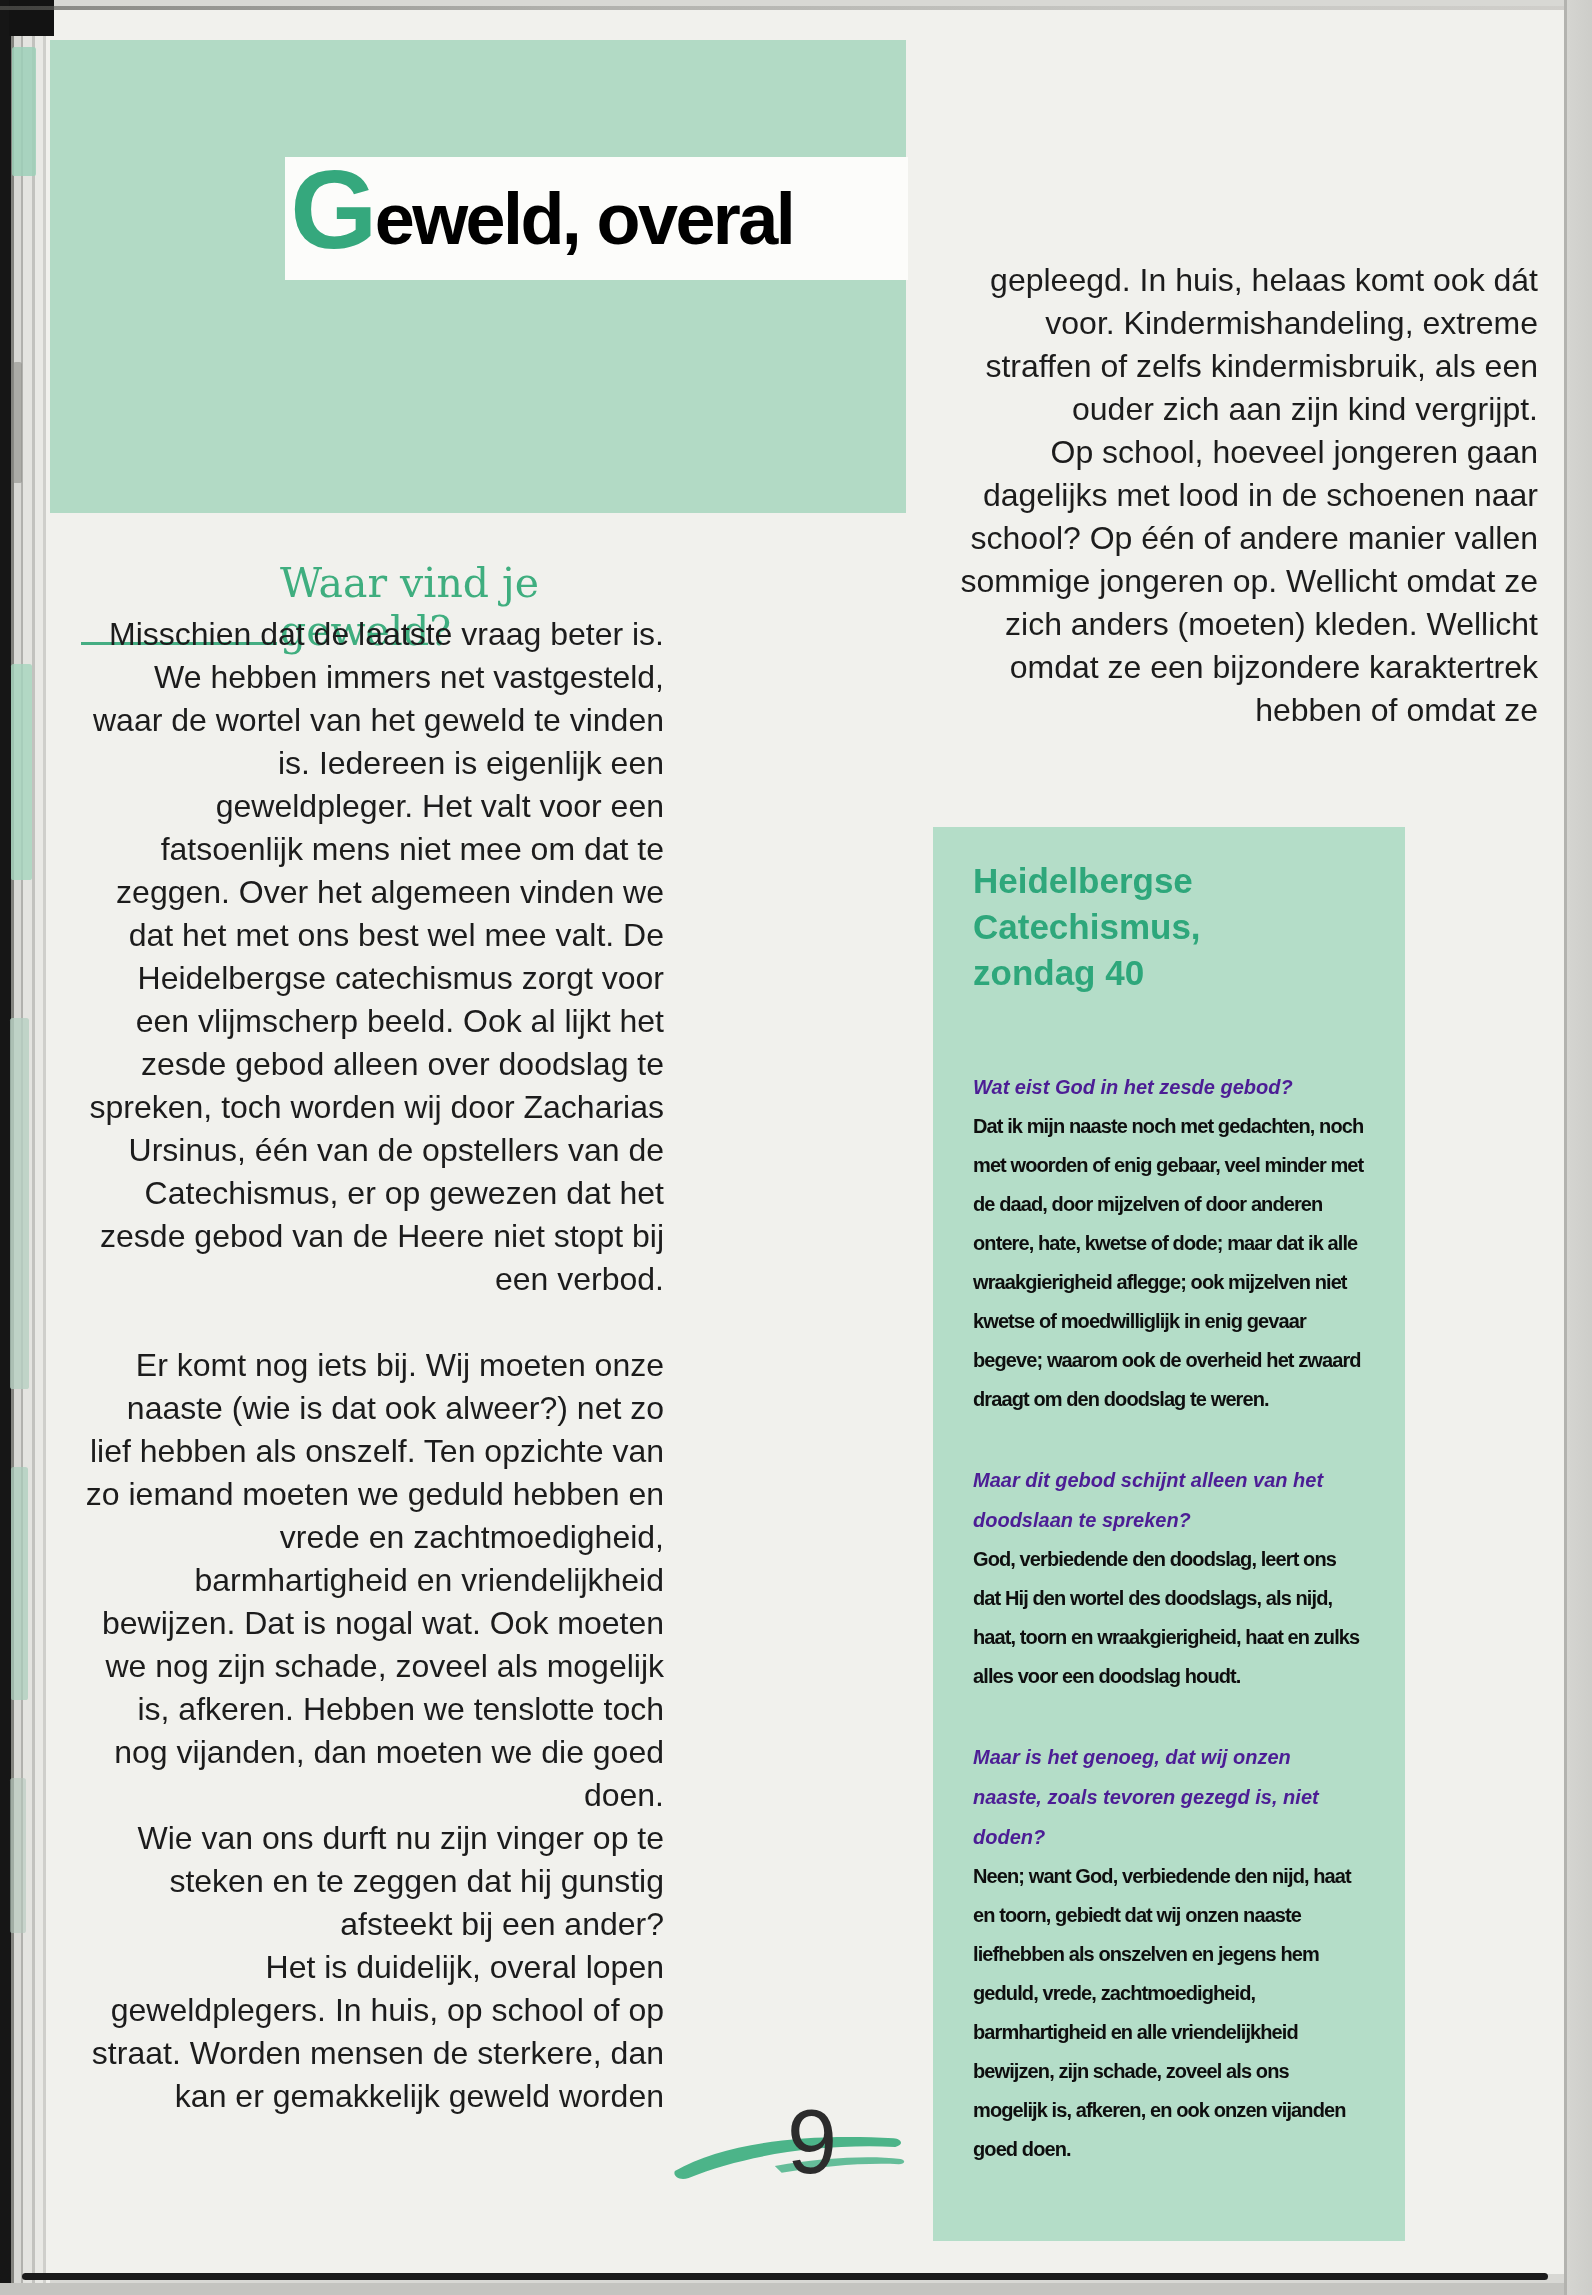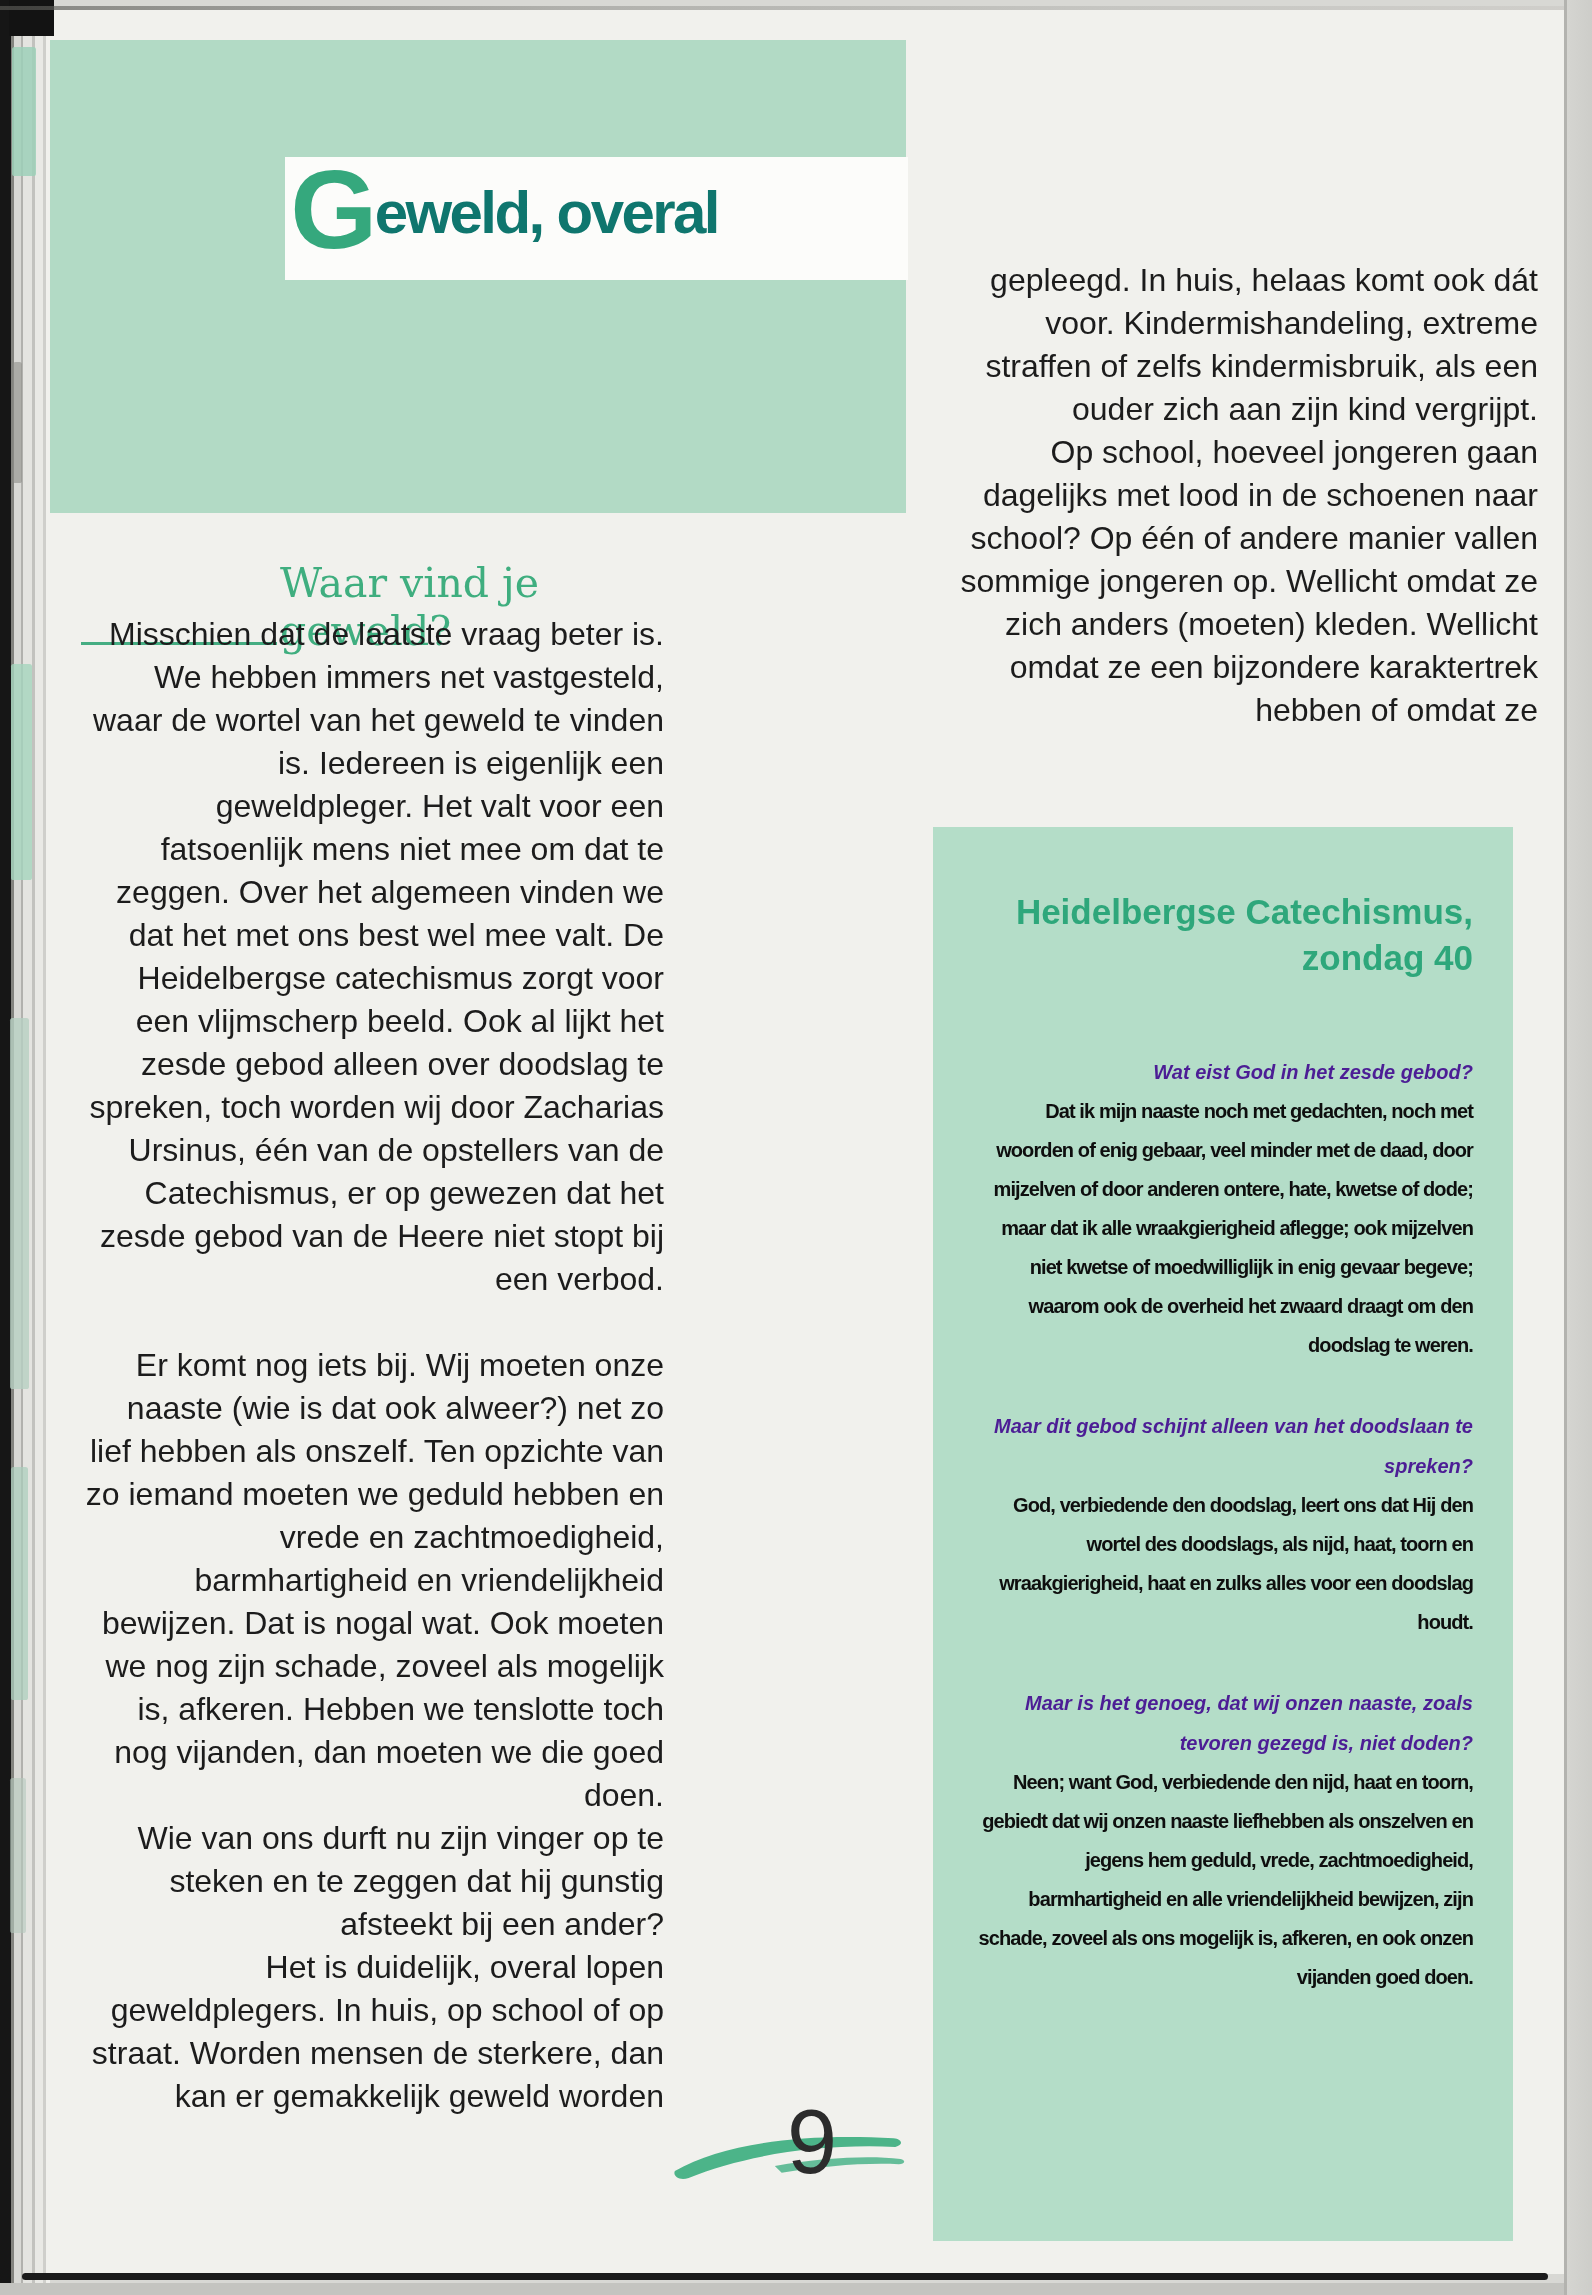--- a/index.html
+++ b/index.html
@@ -33,37 +33,37 @@
   .topline{position:absolute;left:0;top:6px;width:1592px;height:4.3px;
     background:linear-gradient(90deg,#5a5a56,#9a9a96 35%,#bcbcb8 70%,#cccac6);opacity:.65;}
 
   
   .green-banner{position:absolute;left:50px;top:40px;width:856px;height:473px;background:#b2dac5;}
   .title-band{position:absolute;left:235px;top:117px;width:623px;height:123px;background:#fcfcfa;
     display:flex;align-items:baseline;padding-left:5.2px;box-sizing:border-box;}
   .title-band h1{margin:0;display:flex;align-items:baseline;white-space:nowrap;}
   .tg{font-size:112px;line-height:112px;font-weight:bold;color:#35a87d;letter-spacing:-2.6px;
     align-self:flex-start;margin-top:-3.5px;}
-  .tr{font-size:60px;font-weight:bold;color:#0f766e;letter-spacing:-2.6px;position:relative;top:21px;}
+  .tr{font-size:72px;font-weight:bold;color:#000000;letter-spacing:-2.6px;position:relative;top:21px;}
 
   
   .script-row{position:absolute;left:81px;top:559px;width:604px;display:flex;align-items:baseline;}
   .lead{width:214px;border-bottom:3.5px solid #45ad82;align-self:flex-end;margin-bottom:10.4px;}
   .script{font-family:"DejaVu Serif",serif;font-size:41px;color:#3fae7f;
     letter-spacing:0px;padding-left:3.5px;}
 
   
   .col p{margin:0;font-size:32px;line-height:43px;color:#1c1c1c;text-align:right;}
   .col p.gap{height:43px;}
   .col.left{position:absolute;left:81px;top:613px;width:583px;}
   .col.right{position:absolute;left:948px;top:259px;width:590px;}
 
   
-  .catbox{position:absolute;left:933px;top:827px;width:580px;height:1414px;background:#b4ddc8;
-    padding:62px 40px 26px 40px;box-sizing:border-box;overflow:hidden;text-align:right;}
+  .catbox{position:absolute;left:933px;top:827px;width:472px;height:1414px;background:#b4ddc8;
+    padding:31px 40px 26px 40px;box-sizing:border-box;overflow:hidden;}
   .cat-heading{font-weight:bold;font-size:35px;line-height:46px;color:#2ea77b;letter-spacing:0;}
   .qa-list .qa{margin-top:41px;}
   .qa-list .qa:first-child{margin-top:71px;}
   .qa-list .q{margin:0;font-weight:bold;font-style:italic;font-size:20px;line-height:40px;color:#4c1d95;}
   .qa-list .a{margin:0;font-weight:bold;font-size:20px;line-height:39px;letter-spacing:-0.9px;color:#0e0e0e;}
 
   
   .swoosh{position:absolute;left:671px;top:2128px;}
   .pagenum{position:absolute;left:787px;top:2097px;font-size:90px;line-height:90px;color:#2c2c2c;}
 

